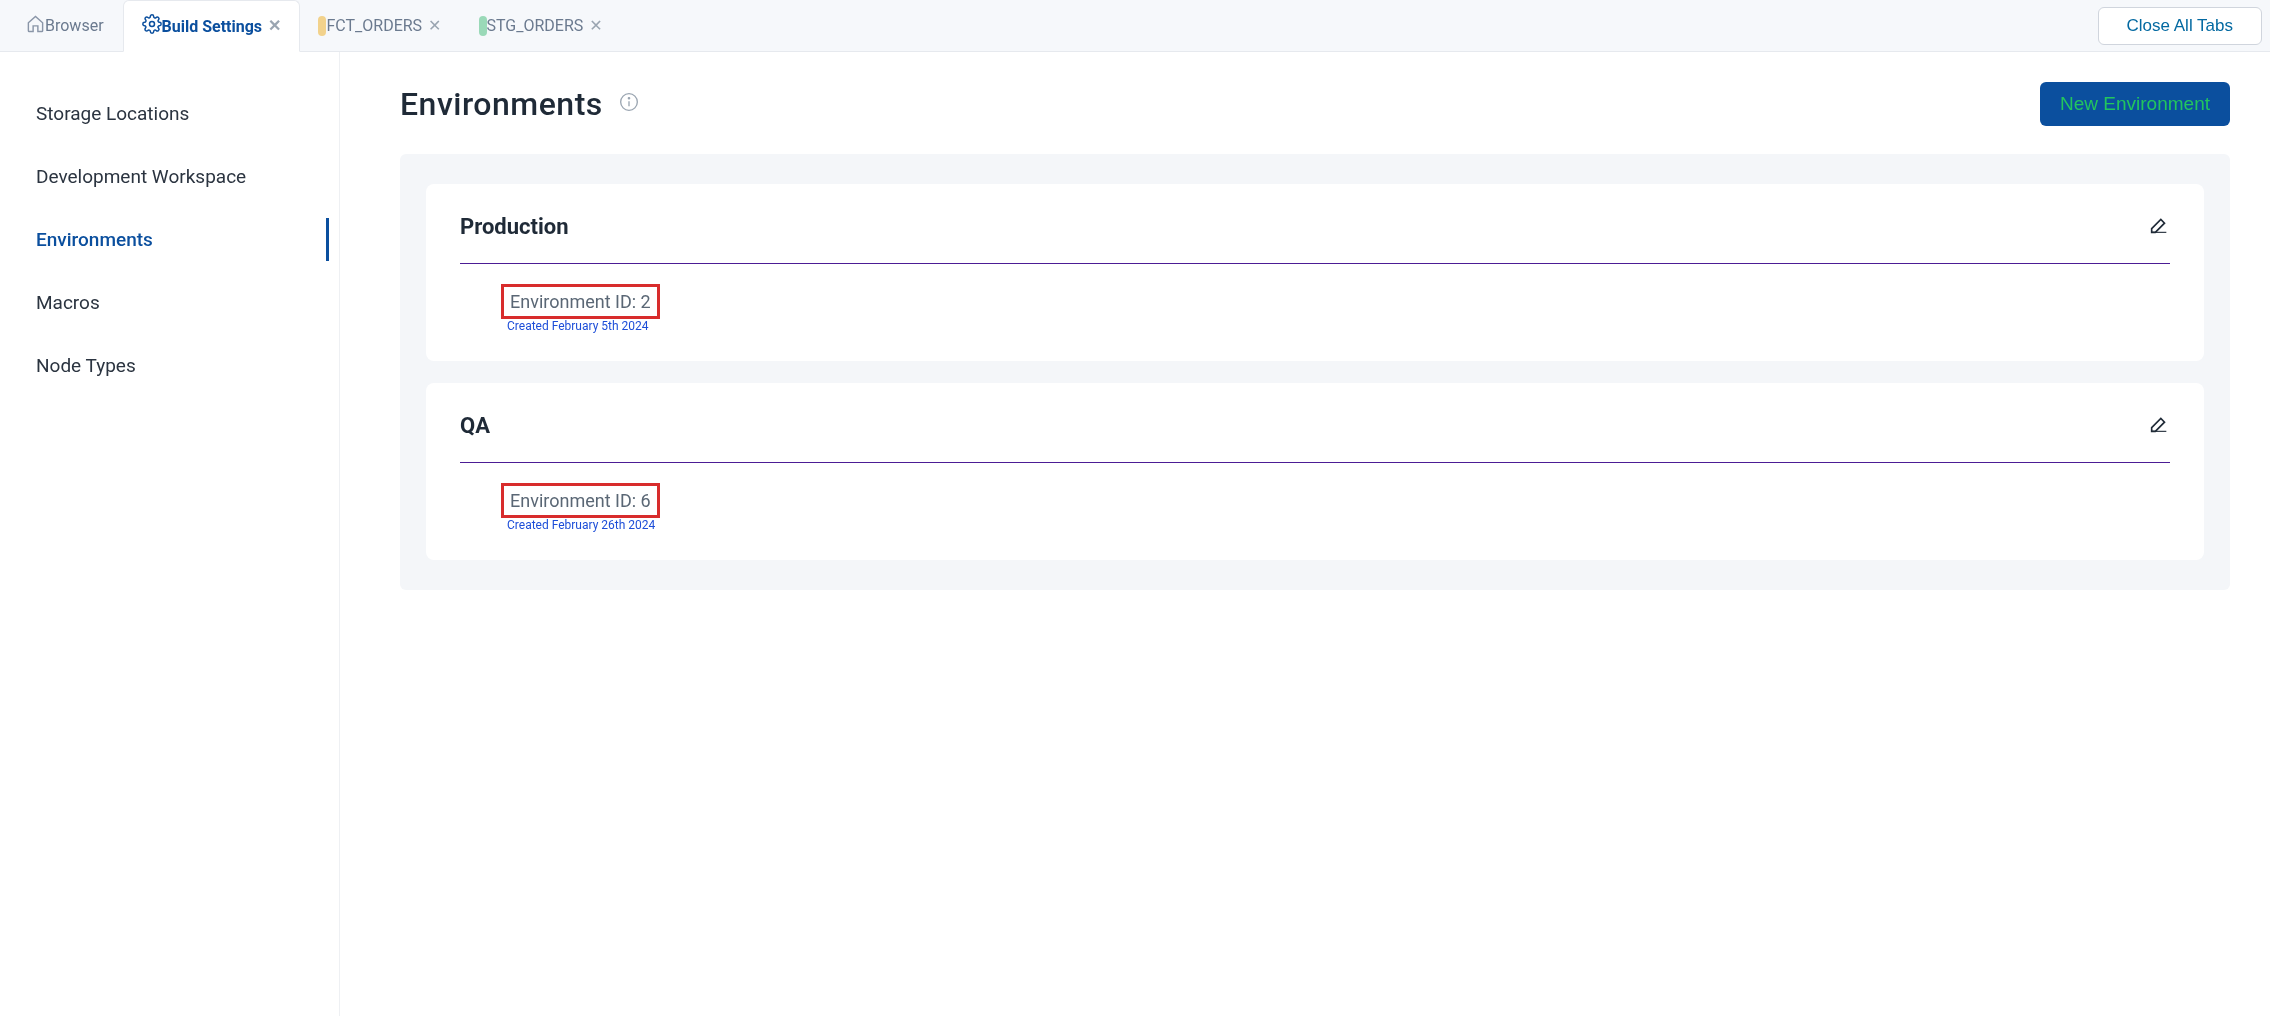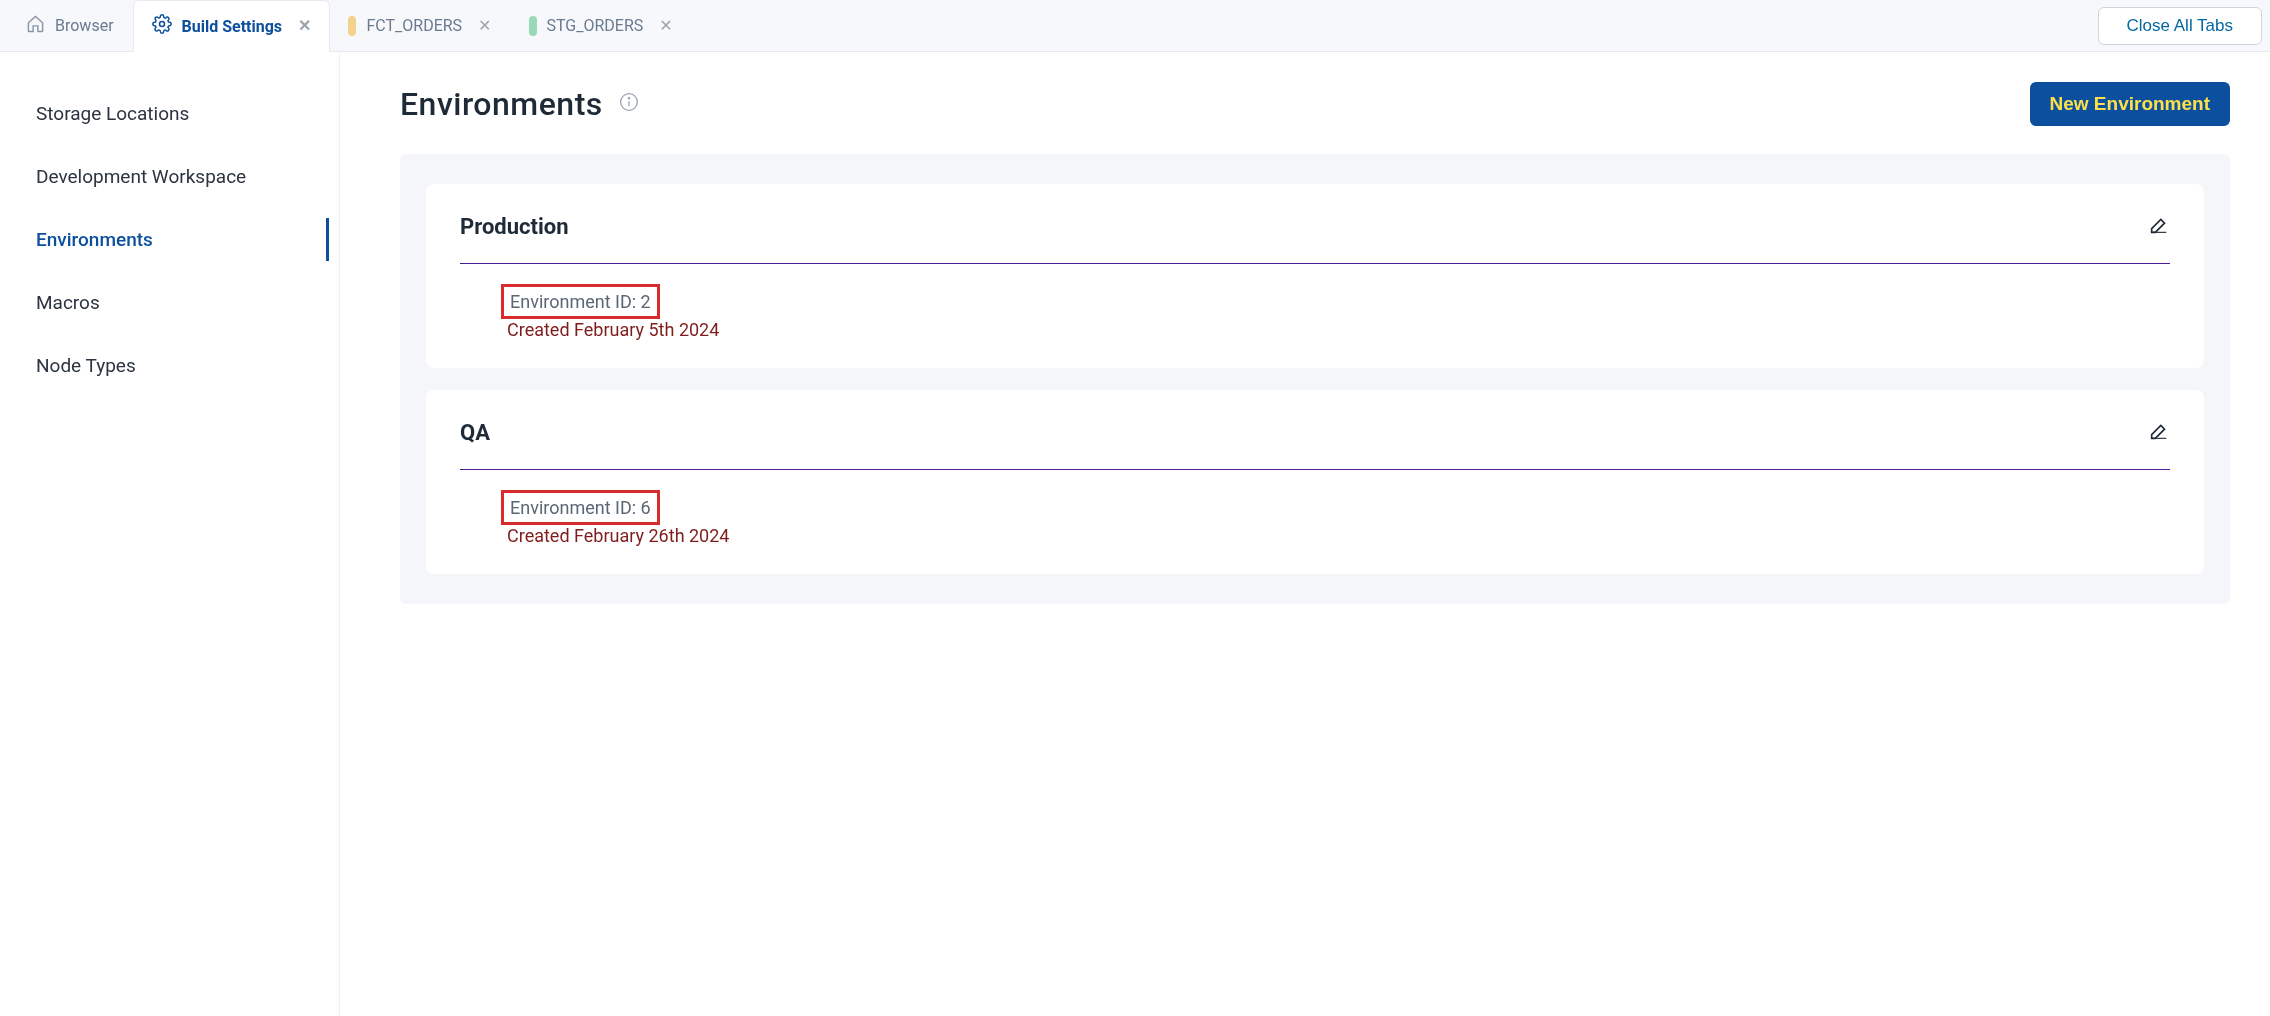--- a/index.html
+++ b/index.html
@@ -15,21 +15,20 @@
       display: flex;
       align-items: center;
       background: #f6f8fb;
       border-bottom: 1px solid #e6e9ee;
       padding: 0 8px;
       height: 52px;
     }
     .tab {
       display: flex;
       align-items: center;
-      gap: 10px;
       padding: 0 18px;
       height: 52px;
       cursor: pointer;
       font-size: 16px;
       color: #6b7a8f;
       border-right: 1px solid transparent;
       position: relative;
     }
     .tab.active {
       background: #ffffff;
@@ -113,26 +112,26 @@
       font-size: 32px;
       font-weight: 500;
       color: #1f2a37;
       letter-spacing: 0.5px;
     }
     .info-icon {
       color: #9aa5b1;
     }
     .primary-btn {
       background: #0b4f9e;
-      color: #fde047;
+      color: #22c55e;
       border: none;
       border-radius: 6px;
       padding: 11px 20px;
       font-size: 19px;
-      font-weight: 700;
+      font-weight: 400;
       cursor: pointer;
     }
 
     .cards-wrap {
       background: #f4f6f9;
       border-radius: 6px;
       padding: 30px 26px;
       display: flex;
       flex-direction: column;
       gap: 22px;
@@ -172,22 +171,22 @@
       color: #5a6775;
       display: inline-block;
       padding: 4px 6px;
     }
     .env-id.highlighted {
       border: 3px solid #d82c2c;
       margin-left: -6px;
       margin-bottom: -2px;
     }
     .env-created {
-      font-size: 18px;
-      color: #7f1d1d;
+      font-size: 12px;
+      color: #1d4ed8;
     }
   </style>
 </head>
 <body>
 
 <div class="app">
 
   <div class="tab-bar">
     <div class="tab">
       <span class="icon-svg">

